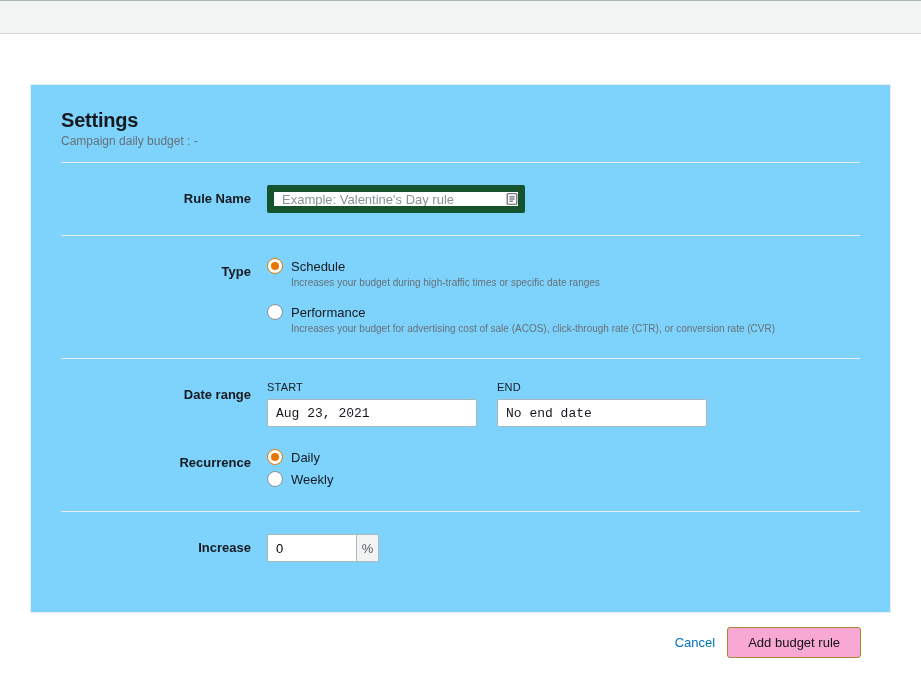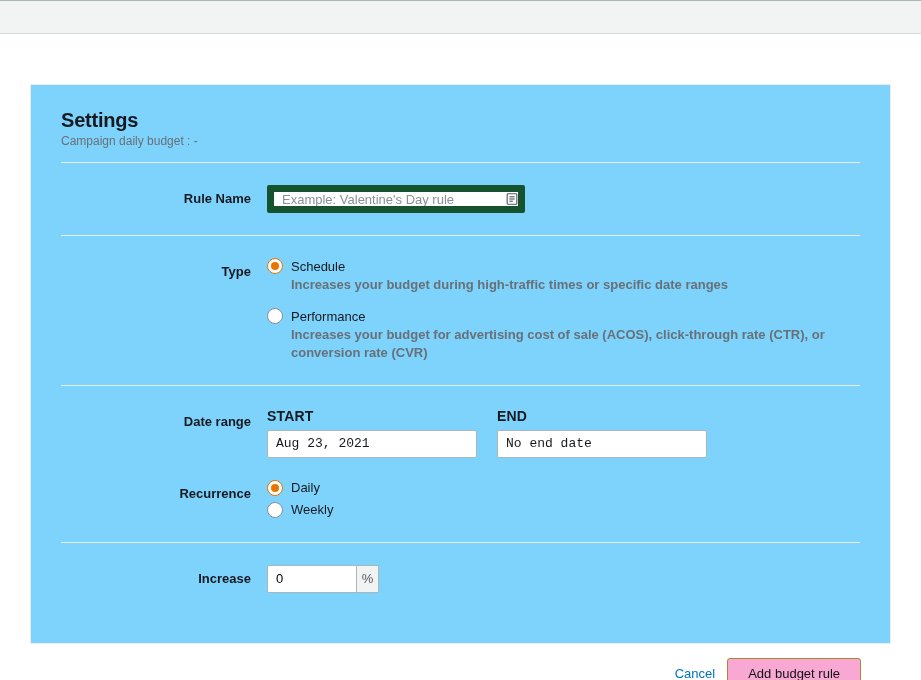--- a/index.html
+++ b/index.html
@@ -106,33 +106,32 @@
       border-radius: 50%;
       top: 3px;
       left: 3px;
     }
     .radio-label {
       font-size: 13px;
       color: #16191f;
       text-align: right;
     }
     .radio-desc {
-      font-size: 13px;
+      font-size: 10px;
       color: #687078;
       margin-left: 24px;
       margin-bottom: 14px;
       line-height: 1.4;
-      font-weight: bold;
     }
     .radio-group .radio-row:last-of-type + .radio-desc { margin-bottom: 0; }
     .date-fields { display: flex; gap: 20px; }
     .date-block { }
     .date-header {
-      font-size: 14px;
-      font-weight: 700;
+      font-size: 11px;
+      font-weight: 400;
       color: #16191f;
       margin-bottom: 6px;
       letter-spacing: 0.2px;
     }
     .date-input {
       width: 210px;
       height: 28px;
       border: 1px solid #aab7b8;
       border-radius: 2px;
       padding: 4px 8px;

